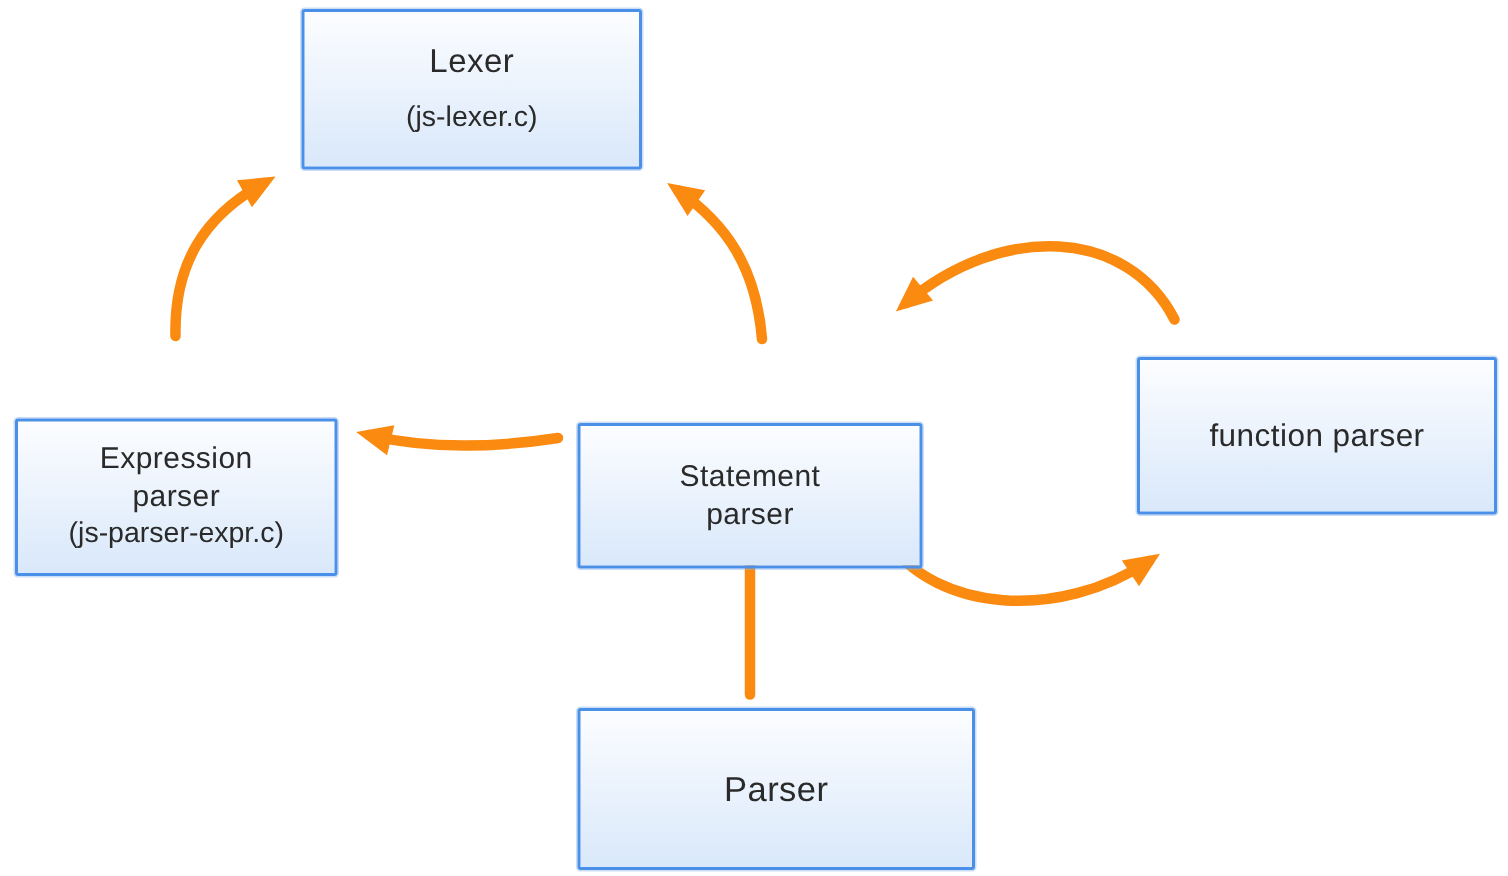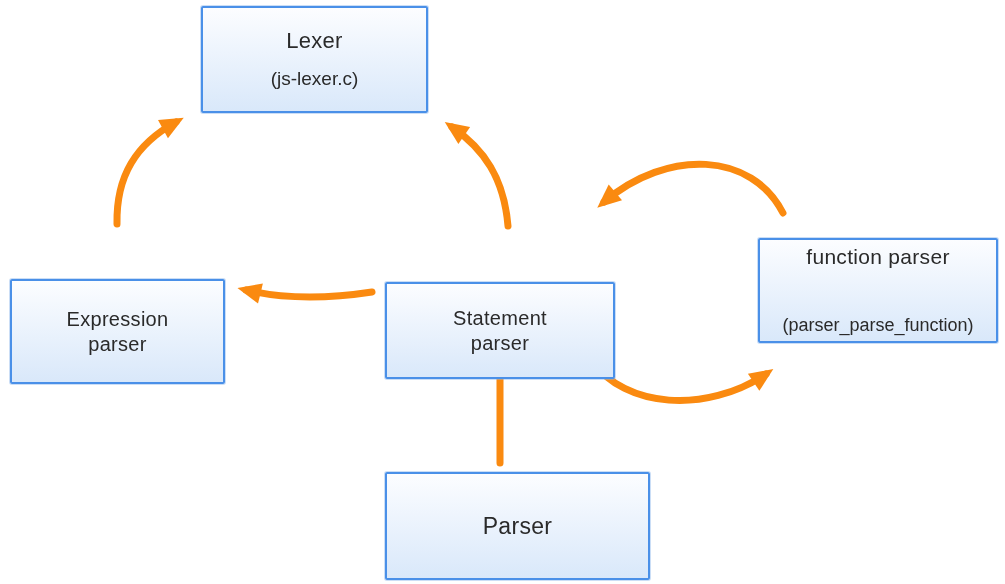--- a/index.html
+++ b/index.html
@@ -104,28 +104,28 @@
       </g>
   </svg>
 
   <div class="node" id="node-lexer">
     <span class="node-title">Lexer</span>
     <span class="node-subtitle">(js-lexer.c)</span>
   </div>
 
   <div class="node" id="node-expression-parser">
     <span class="node-title regular wrap-narrow">Expression parser</span>
+    <span class="node-subtitle">(js-parser-expr.c)</span>
   </div>
 
   <div class="node" id="node-statement-parser">
     <span class="node-title regular wrap-narrow">Statement parser</span>
   </div>
 
   <div class="node" id="node-function-parser">
     <span class="node-title">function parser</span>
-    <span class="node-subtitle">(parser_parse_function)</span>
   </div>
 
   <div class="node" id="node-parser">
     <span class="node-title">Parser</span>
   </div>
 
 </div>
 
 </body></html>

